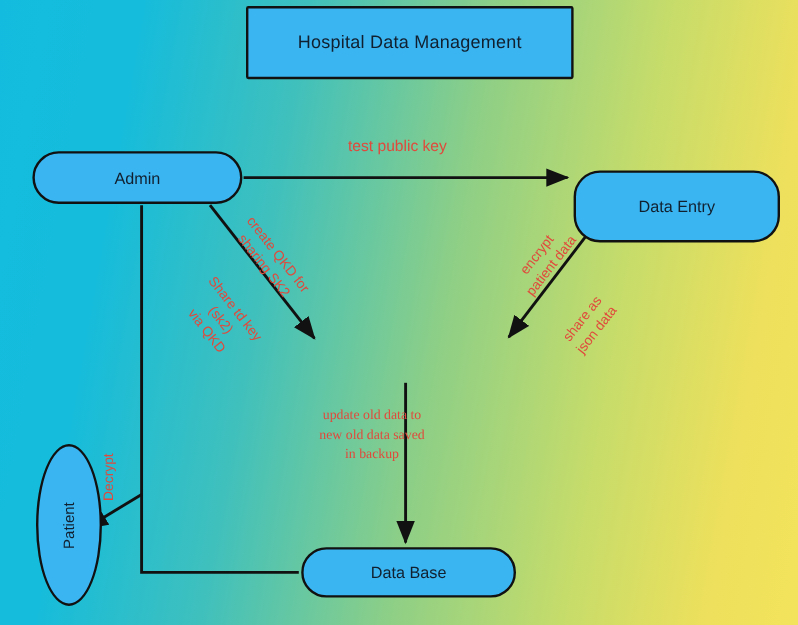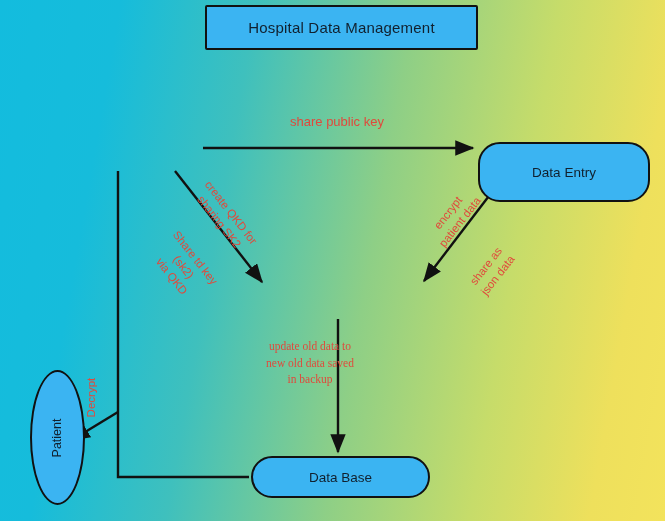--- a/index.html
+++ b/index.html
@@ -17,21 +17,21 @@
     position:absolute;
     background:#3bb4f2;
     border:2.5px solid #111;
     display:flex;align-items:center;justify-content:center;
     color:#11202e;
     box-sizing:border-box;
   }
   .rounded{border-radius:22px;}
   .sq{border-radius:2px;}
   .title-box{
-    left:205px;top:5px;width:273px;height:45px;
+    left:205px;top:5px;width:273px;height:61px;
     font-size:15px;letter-spacing:.2px;
   }
   .n-admin{left:27px;top:126px;width:175px;height:44px;font-size:13.5px;}
   .n-entry{left:478px;top:142px;width:172px;height:60px;font-size:13.5px;}
   .n-trap{left:248px;top:276px;width:182px;height:42px;font-size:13.5px;}
   .n-db{left:251px;top:456px;width:179px;height:42px;font-size:13.5px;justify-content:center;}
   .n-patient{
     left:30px;top:370px;width:55px;height:135px;
     border-radius:50%;
   }
@@ -71,35 +71,38 @@
 
     <path d="M118,171 L118,477 L249,477" stroke="#111" stroke-width="2.4" fill="none"></path>
 
     <path d="M118,412 L72,440" stroke="#111" stroke-width="2.4" fill="none" marker-end="url(#ah)"></path>
   </svg>
 
   <div class="node sq title-box">
     <span>Hospital Data Management</span>
   </div>
 
+  <div class="node rounded n-admin">
+    <span>Admin</span>
+  </div>
 
   <div class="node rounded n-entry">
     <span>Data Entry</span>
   </div>
 
 
   <div class="node rounded n-db">
     <span>Data Base</span>
   </div>
 
   <div class="node n-patient">
     <span class="vtxt">Patient</span>
   </div>
 
-  <div class="lbl lbl-strong" style="left:290px;top:113px;">share public key</div>
+  <div class="lbl lbl-strong" style="left:290px;top:113px;">test public key</div>
 
   <div style="position:absolute;left:213px;top:178px;transform:rotate(52deg);transform-origin:0 0;">
     <div class="lbl" style="position:relative;left:0;top:0;">create QKD for</div>
     <div class="lbl" style="position:relative;left:0;top:0;">sharing SK2</div>
   </div>
 
   <div style="position:absolute;left:181px;top:228px;transform:rotate(52deg);transform-origin:0 0;">
     <div class="lbl" style="position:relative;">Share td key</div>
     <div class="lbl" style="position:relative;">(sk2)</div>
     <div class="lbl" style="position:relative;">via QKD</div>

